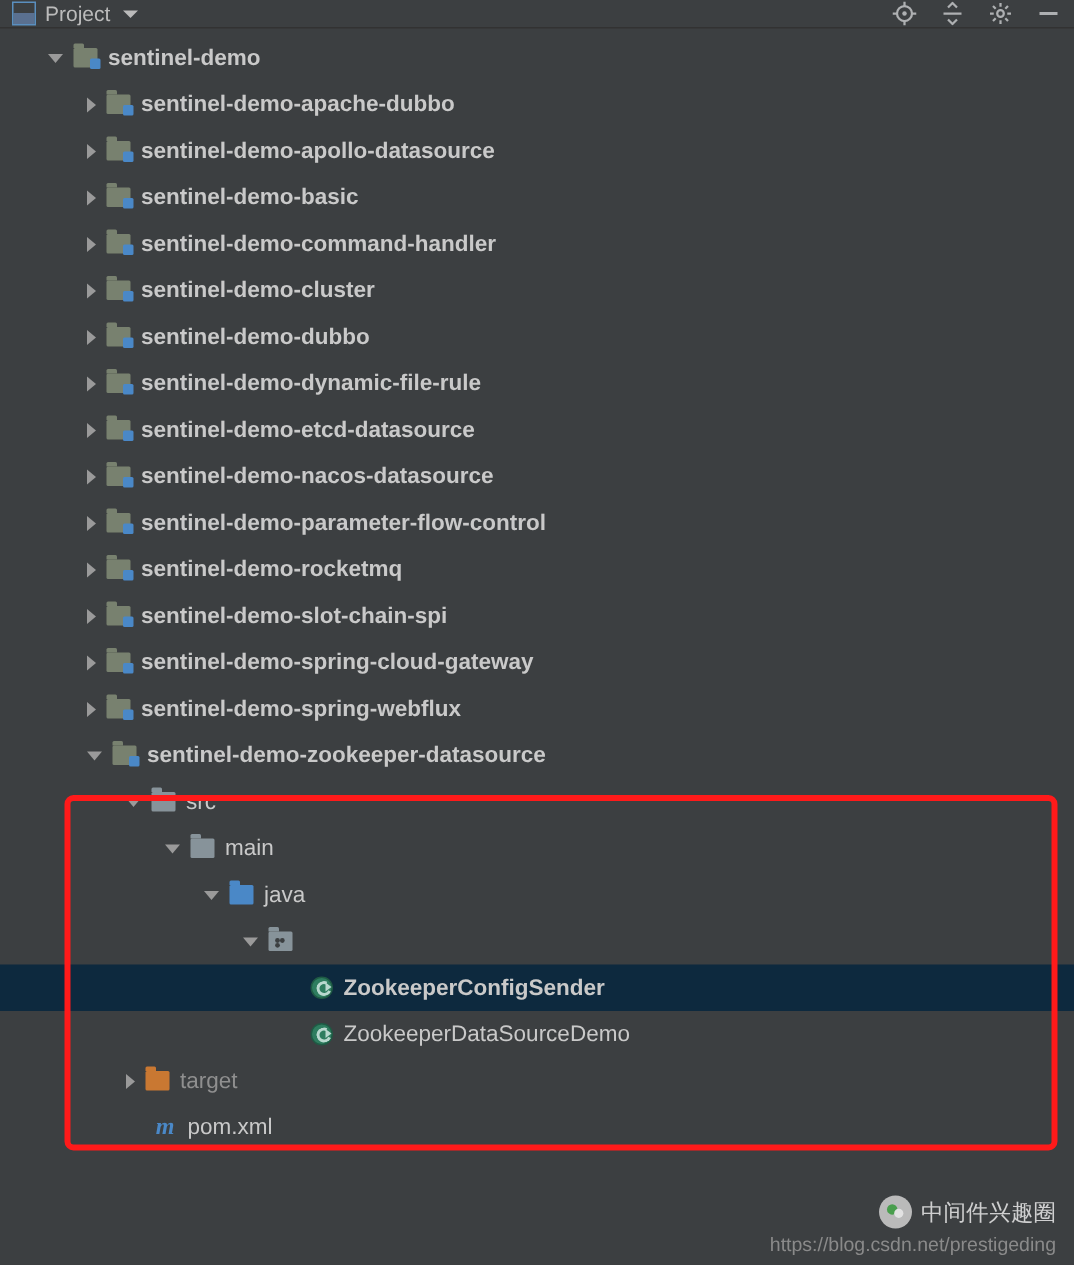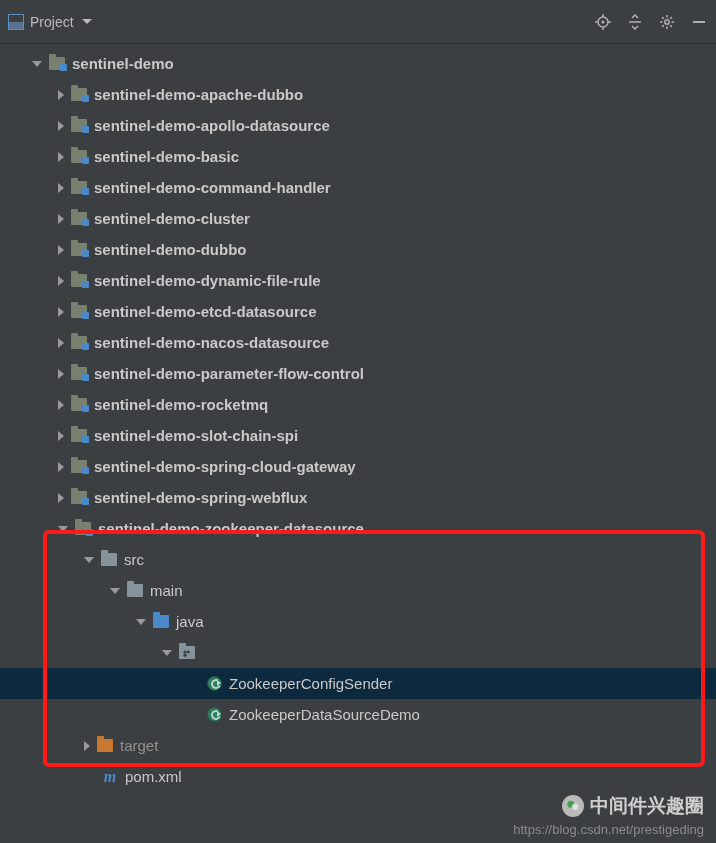--- a/index.html
+++ b/index.html
@@ -8,21 +8,21 @@
   color: #bbbbbb;
   font-family: "Segoe UI", Arial, sans-serif;
   font-size: 14px;
   width: 716px;
   height: 843px;
   overflow: hidden;
   position: relative;
 }
 
 .header {
-  height: 44px;
+  height: 19px;
   background: #3c3f41;
   border-bottom: 1px solid #323232;
   display: flex;
   align-items: center;
   padding: 0 8px;
 }
 .header-left { display: flex; align-items: center; gap: 6px; flex: 1; }
 .header-right { display: flex; align-items: center; gap: 14px; }
 
 .window-icon {
@@ -46,21 +46,21 @@
 
 .tree { padding-top: 4px; position: relative; }
 
 .tree-row {
   display: flex;
   align-items: center;
   height: 31px;
   padding-left: 8px;
   white-space: nowrap;
 }
-.tree-row.selected { background: #0d293e; }
+.tree-row.selected { background: #0d293e; font-weight: bold; }
 .tree-row .spacer { display: inline-block; }
 
 .arrow {
   width: 0; height: 0;
   display: inline-block;
   margin-right: 6px;
 }
 .arrow.expanded {
   border-left: 5px solid transparent;
   border-right: 5px solid transparent;
@@ -158,21 +158,21 @@
 .watermark {
   position:absolute; right: 12px; bottom: 24px;
   display:flex; align-items:center; gap:6px;
   color: #bfbfbf; font-size: 14px;
   opacity: 0.85;
 }
 .watermark .bubble {
   width:22px; height:22px; border-radius:50%; background:#d0d0d0;
   display:flex; align-items:center; justify-content:center;
 }
-.watermark .cn { color:#e9e9e9; font-size:19px;font-weight:bold; }
+.watermark .cn { color:#e9e9e9; font-size:15px; }
 .url-wm {
   position:absolute; right:12px; bottom:6px; color:#8a8a8a; font-size:13px;margin-left:36px;
 }
 </style>
 </head>
 <body>
 
 <div class="header">
   <div class="header-left">
     <span class="window-icon"></span>

